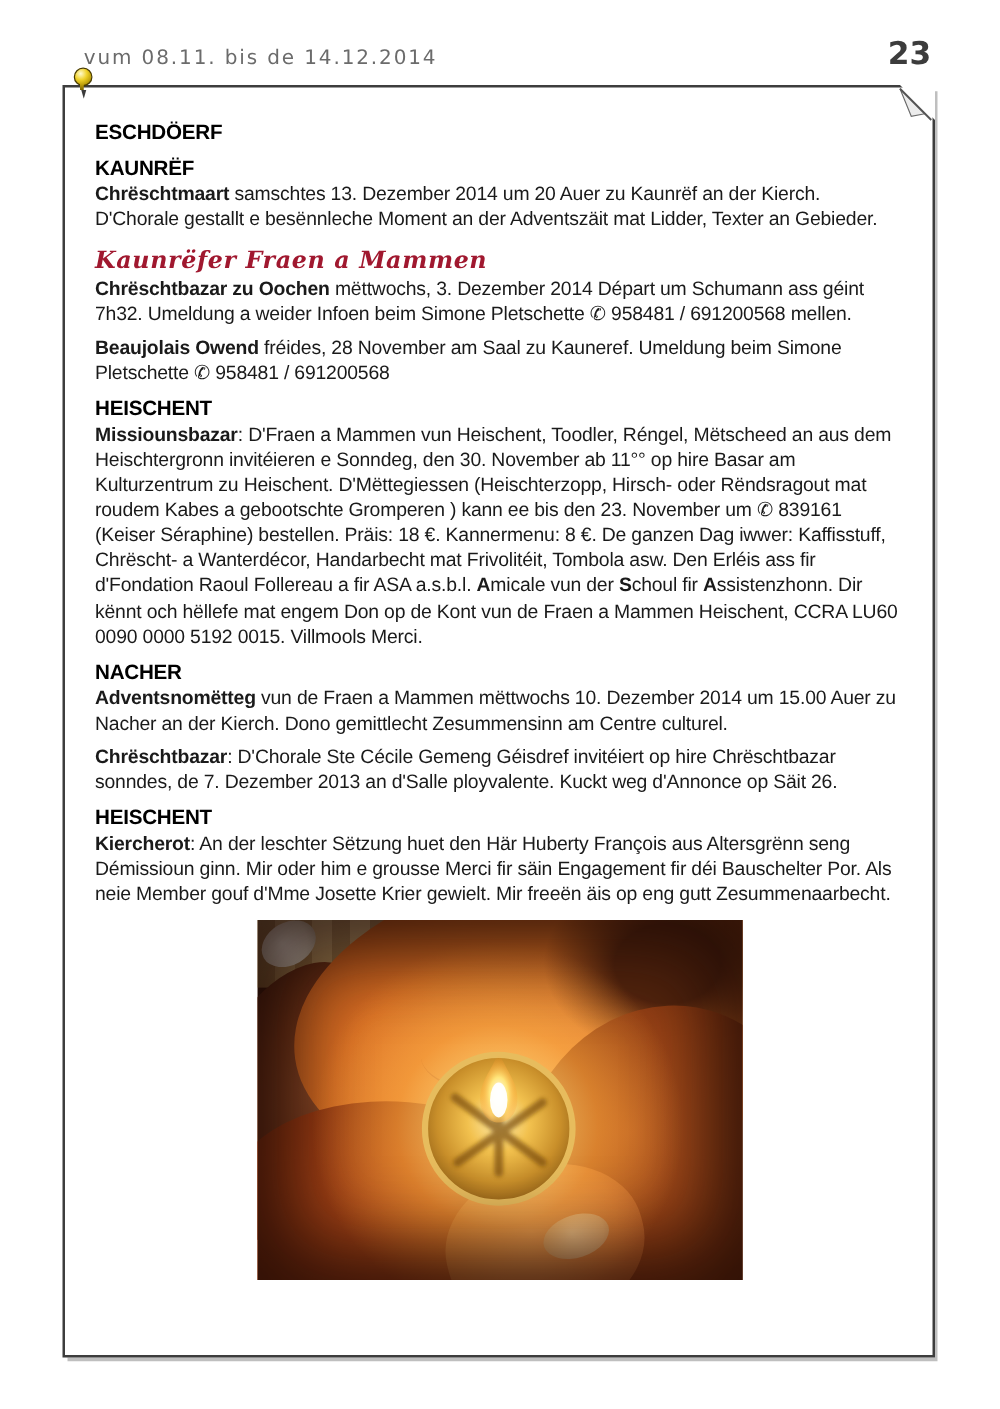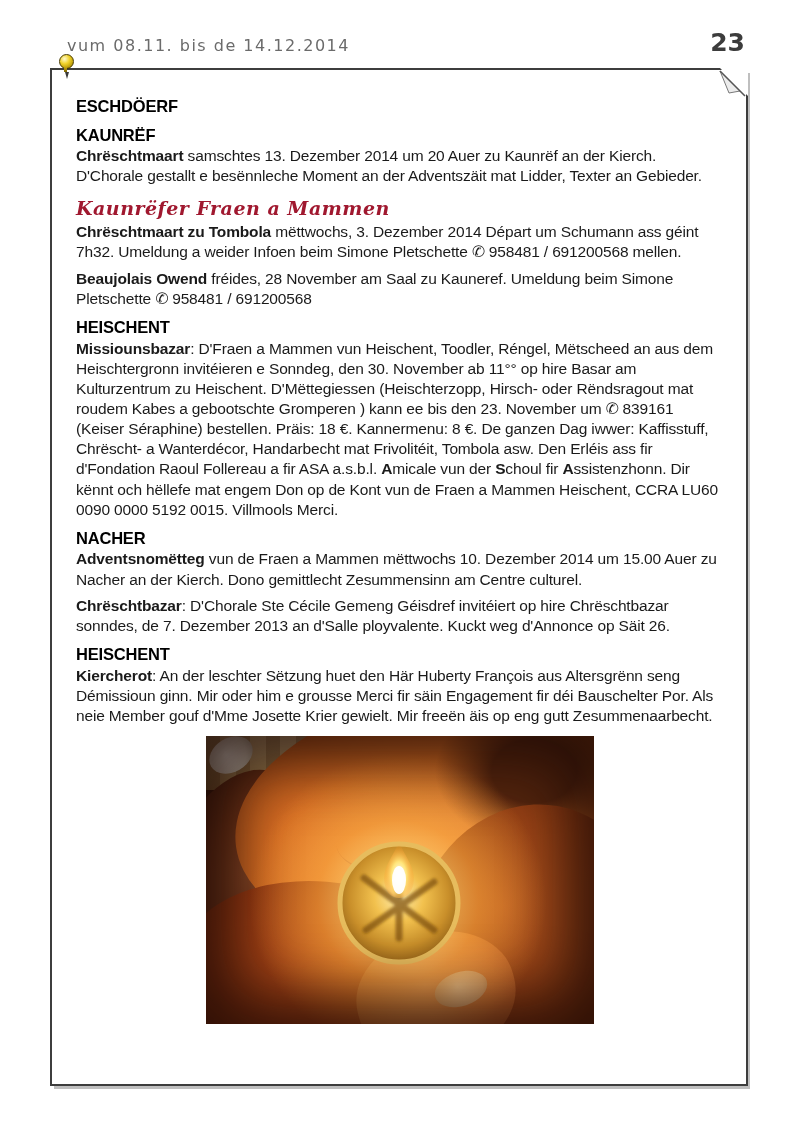--- a/index.html
+++ b/index.html
@@ -107,21 +107,21 @@
     <h2 class="sec-h first">ESCHDÖERF</h2>
   </section>
 
   <section>
     <h2 class="sec-h">KAUNRËF</h2>
     <p class="para"><b>Chrëschtmaart </b><span>samschtes 13. Dezember 2014 um 20 Auer zu Kaunrëf an der Kierch. D'Chorale gestallt e besënnleche Moment an der Adventszäit mat Lidder, Texter an Gebieder.</span></p>
   </section>
 
   <section>
     <h2 class="script-h">Kaunrëfer Fraen a Mammen</h2>
-    <p class="para"><b>Chrëschtmaart zu Tombola </b><span>mëttwochs, 3. Dezember 2014 Départ um Schumann ass géint 7h32. Umeldung a weider Infoen beim Simone Pletschette ✆ 958481 / 691200568 mellen.</span></p>
+    <p class="para"><b>Chrëschtbazar zu Oochen </b><span>mëttwochs, 3. Dezember 2014 Départ um Schumann ass géint 7h32. Umeldung a weider Infoen beim Simone Pletschette ✆ 958481 / 691200568 mellen.</span></p>
     <p class="para"><b>Beaujolais Owend </b><span>fréides, 28 November am Saal zu Kauneref. Umeldung beim Simone Pletschette ✆ 958481 / 691200568</span></p>
   </section>
 
   <section>
     <h2 class="sec-h">HEISCHENT</h2>
     <p class="para"><b>Missiounsbazar</b><span>: D'Fraen a Mammen vun Heischent, Toodler, Réngel, Mëtscheed an aus dem Heischtergronn invitéieren e Sonndeg, den 30. November ab 11°° op hire Basar am Kulturzentrum zu Heischent. D'Mëttegiessen (Heischterzopp, Hirsch- oder Rëndsragout mat roudem Kabes a gebootschte Gromperen ) kann ee bis den 23. November um ✆ 839161 (Keiser Séraphine) bestellen. Präis: 18 €. Kannermenu: 8 €. De ganzen Dag iwwer: Kaffisstuff, Chrëscht- a Wanterdécor, Handarbecht mat Frivolitéit, Tombola asw. Den Erléis ass fir d'Fondation Raoul Follereau a fir ASA a.s.b.l. </span><b>A</b><span>micale vun der </span><b>S</b><span>choul fir </span><b>A</b><span>ssistenzhonn. Dir kënnt och hëllefe mat engem Don op de Kont vun de Fraen a Mammen Heischent, CCRA LU60 0090 0000 5192 0015. Villmools Merci.</span></p>
   </section>
 
   <section>
     <h2 class="sec-h">NACHER</h2>

